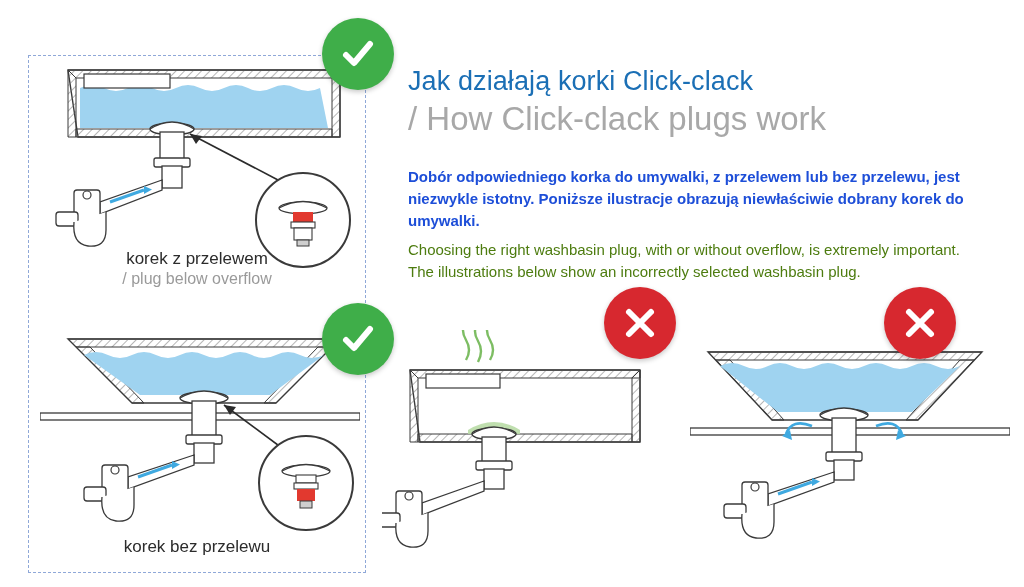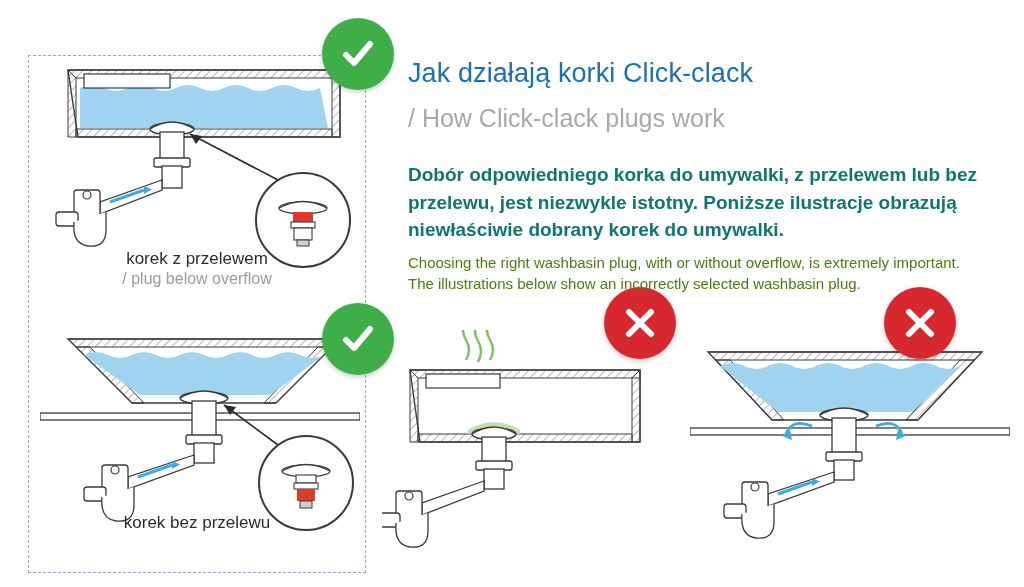--- a/index.html
+++ b/index.html
@@ -63,41 +63,41 @@
   }
   .caption .en {
     font-size: 16px;
     color: #9a9a9a;
   }
 
   
   .text-col {
     position: absolute;
     left: 408px;
-    top: 58px;
+    top: 66px;
     width: 600px;
   }
   .title-pl {
     font-size: 27px;
     color: #1b6fb5;
     letter-spacing: 0.1px;
     margin: 0;
     font-weight: normal;
   }
   .title-en {
-    font-size: 25px;
+    font-size: 33px;
     color: #a8a8a8;
-    margin: 15px 0 0 0;
+    margin: 3px 0 0 0;
     font-weight: normal;
   }
   .lead {
     margin: 28px 0 0 0;
-    font-size: 19px;
+    font-size: 15px;
     font-weight: bold;
-    color: #0f766e;
+    color: #1d4ed8;
     line-height: 1.45;
     max-width: 600px;
   }
   .lead-en {
     margin: 8px 0 0 0;
     font-size: 15px;
     color: #4d7c0f;
     line-height: 1.45;
     max-width: 560px;
   }
@@ -229,21 +229,21 @@
       <rect x="40" y="64" width="12" height="7" fill="#cfcfcf" stroke="#3a3a3a" stroke-width="1"></rect>
     </svg>
   </div>
 
   <div class="badge ok" style="left:322px; top:303px;">
     <svg width="36" height="36" viewBox="0 0 36 36">
       <path d="M6 19 L14 27 L30 8" stroke="#ffffff" stroke-width="6" fill="none" stroke-linecap="round" stroke-linejoin="round"></path>
     </svg>
   </div>
 
-  <div class="caption" style="left:32px; top:512px;">
+  <div class="caption" style="left:32px; top:536px;">
     <div class="pl">korek bez przelewu</div>
   </div>
 
   <div class="panel" style="left:382px; top:330px;">
     <svg width="300" height="250" viewBox="0 0 300 250">
       <defs>
         <pattern id="hatchC" width="6" height="6" patternUnits="userSpaceOnUse" patternTransform="rotate(45)">
           <line x1="0" y1="0" x2="0" y2="6" stroke="#6f6f6f" stroke-width="1"></line>
         </pattern>
       </defs>

